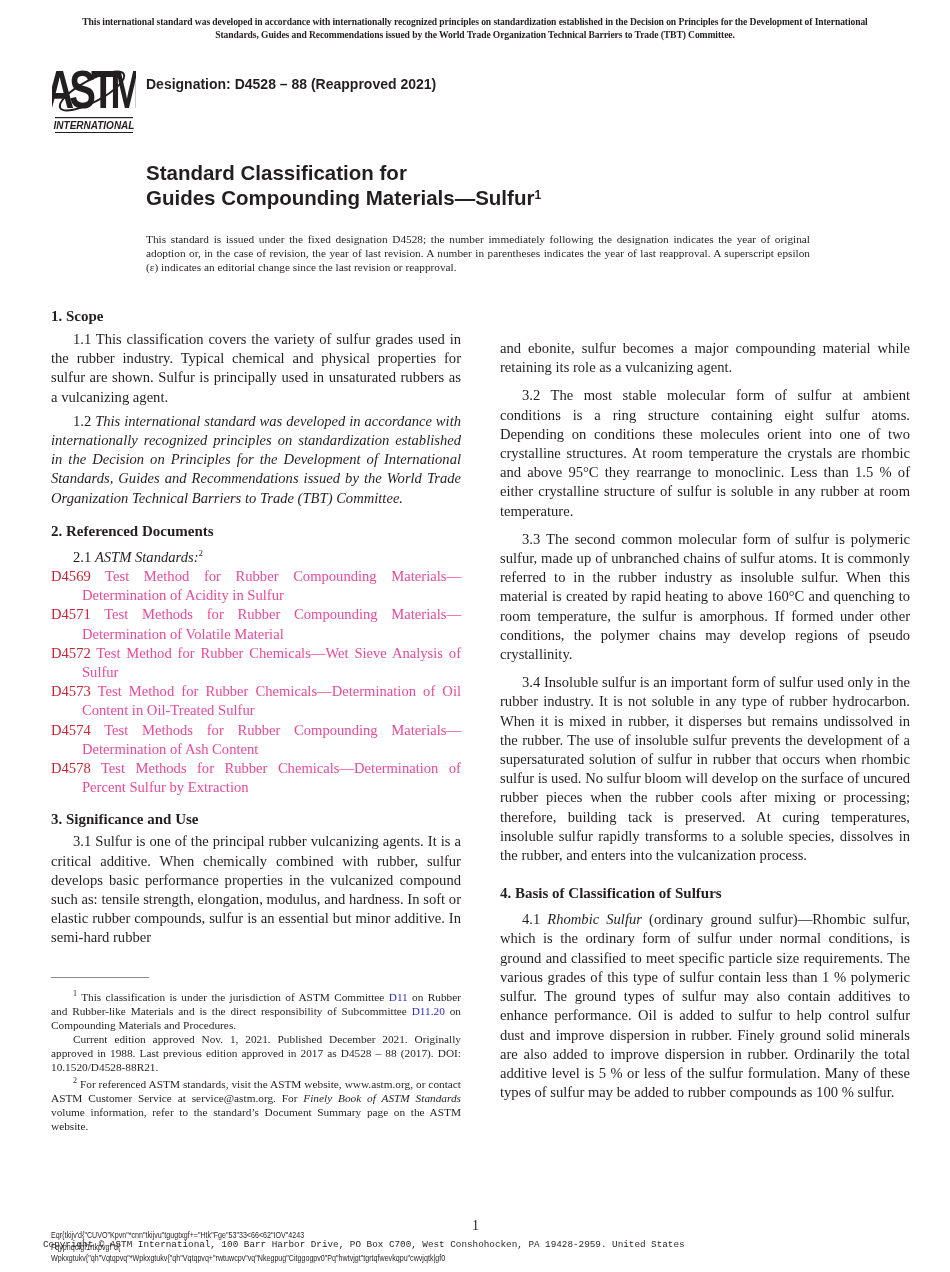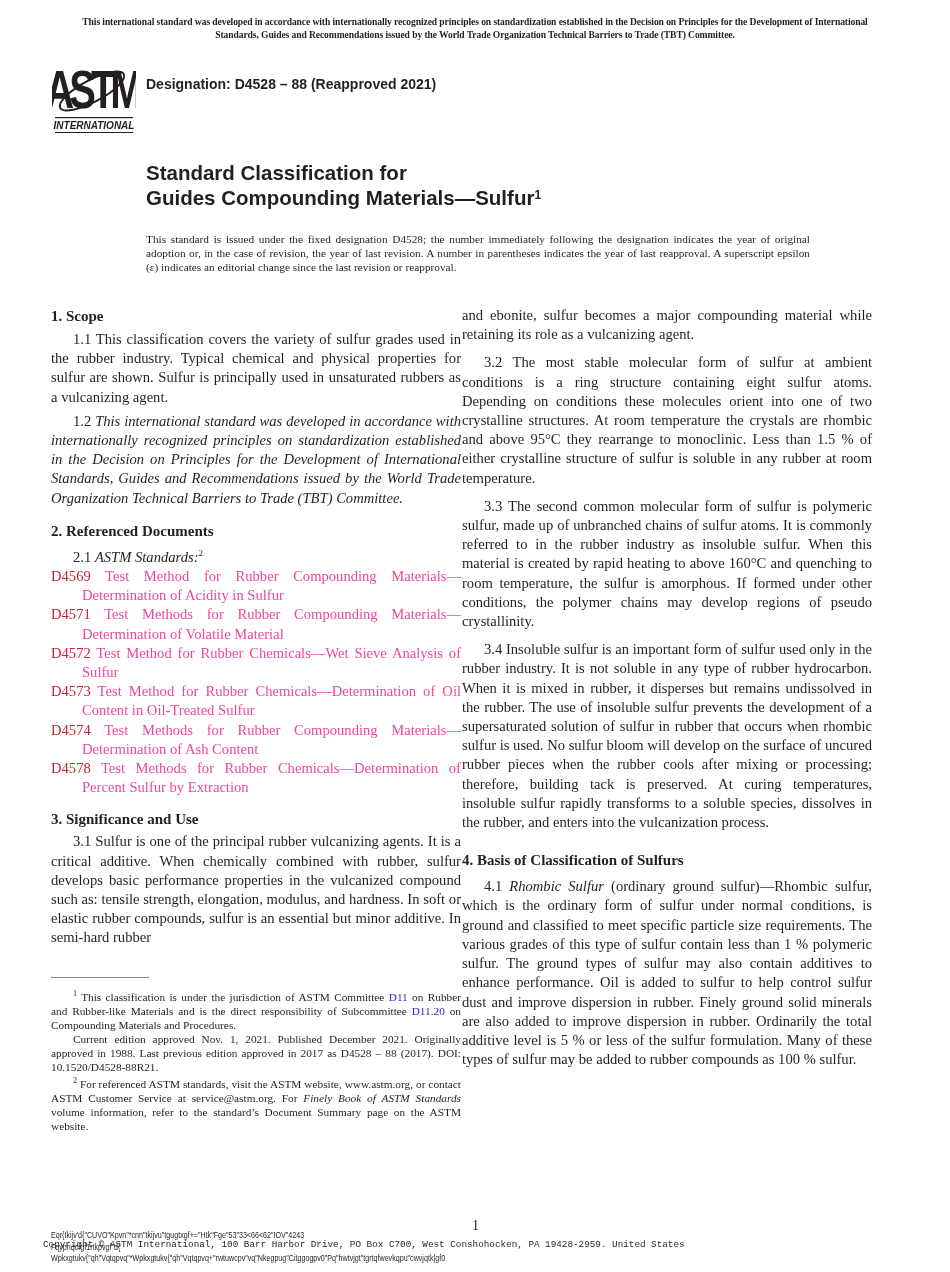--- a/index.html
+++ b/index.html
@@ -6,21 +6,21 @@
   body { width:950px; height:1272px; position:relative; overflow:hidden; color:#231f20; font-family:"Liberation Serif", serif; }
   .abs { position:absolute; }
   .topnote { left:40px; top:15px; width:870px; text-align:center; font-family:"Liberation Serif", serif; font-weight:bold; font-size:10.2px; line-height:13px; letter-spacing:-0.1px; transform:scaleX(0.94); transform-origin:center top; }
   .logo { left:52px; top:57px; width:84px; height:78px; }
   .designation { left:146px; top:76px; font-family:"Liberation Sans", sans-serif; font-weight:bold; font-size:14px; }
   .title { left:146px; top:160px; font-family:"Liberation Sans", sans-serif; font-weight:bold; font-size:20.5px; line-height:25px; }
   .title sup { font-size:12px; vertical-align:top; position:relative; top:-2px; }
   .issued { left:146px; top:232px; width:664px; font-size:11.3px; line-height:14.2px; text-align:justify; }
   .col { width:410px; font-size:14.6px; line-height:19.2px; text-align:justify; }
   .colL { left:51px; }
-  .colR { left:462px; }
+  .colR { left:500px;margin-top:33px; }
   h2 { font-size:15px; font-weight:bold; margin:0; line-height:20px; }
   p { margin:0; }
   .ind { text-indent:22px; }
   .it { font-style:italic; }
   .ref { padding-left:31px; text-indent:-31px; }
   .refcode { color:#cc2233; }
   .reftitle { color:#ec4899; }
   .sep { left:51px; top:977px; width:98px; height:1px; background:#888; }
   .foot { left:51px; top:987px; width:410px; font-size:11.3px; line-height:14.1px; text-align:justify; }
   .foot .link { color:#2a2acb; }

